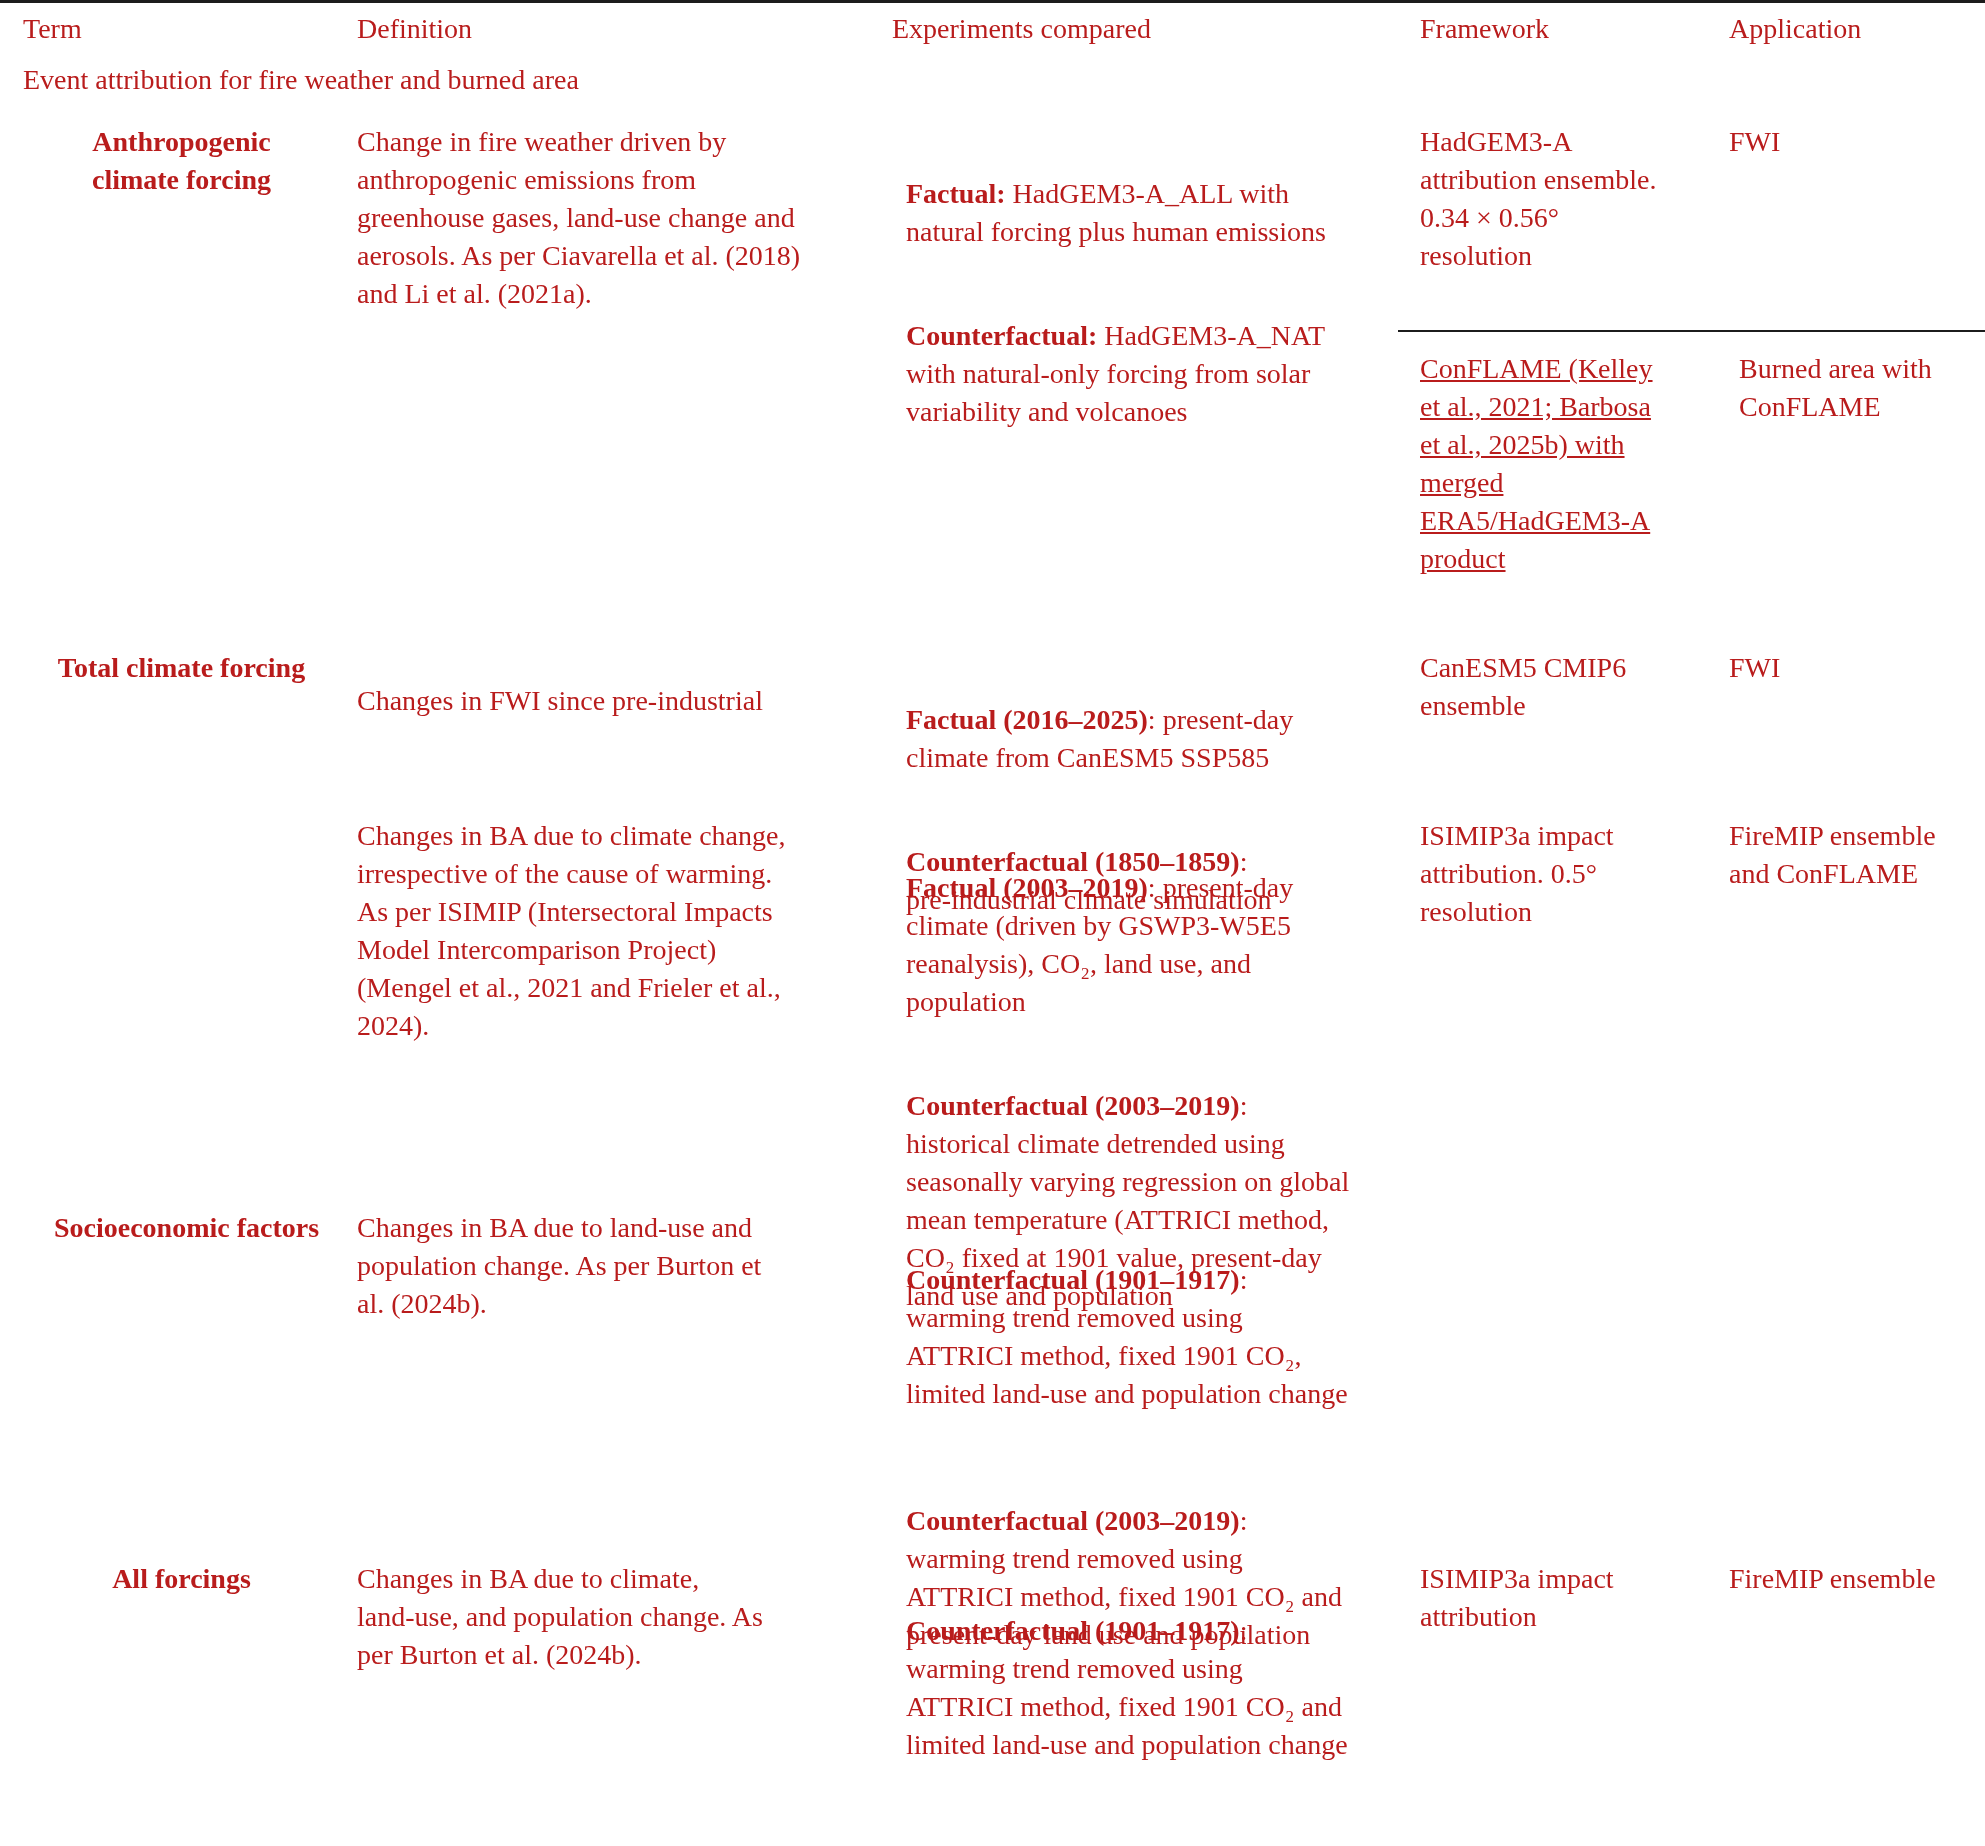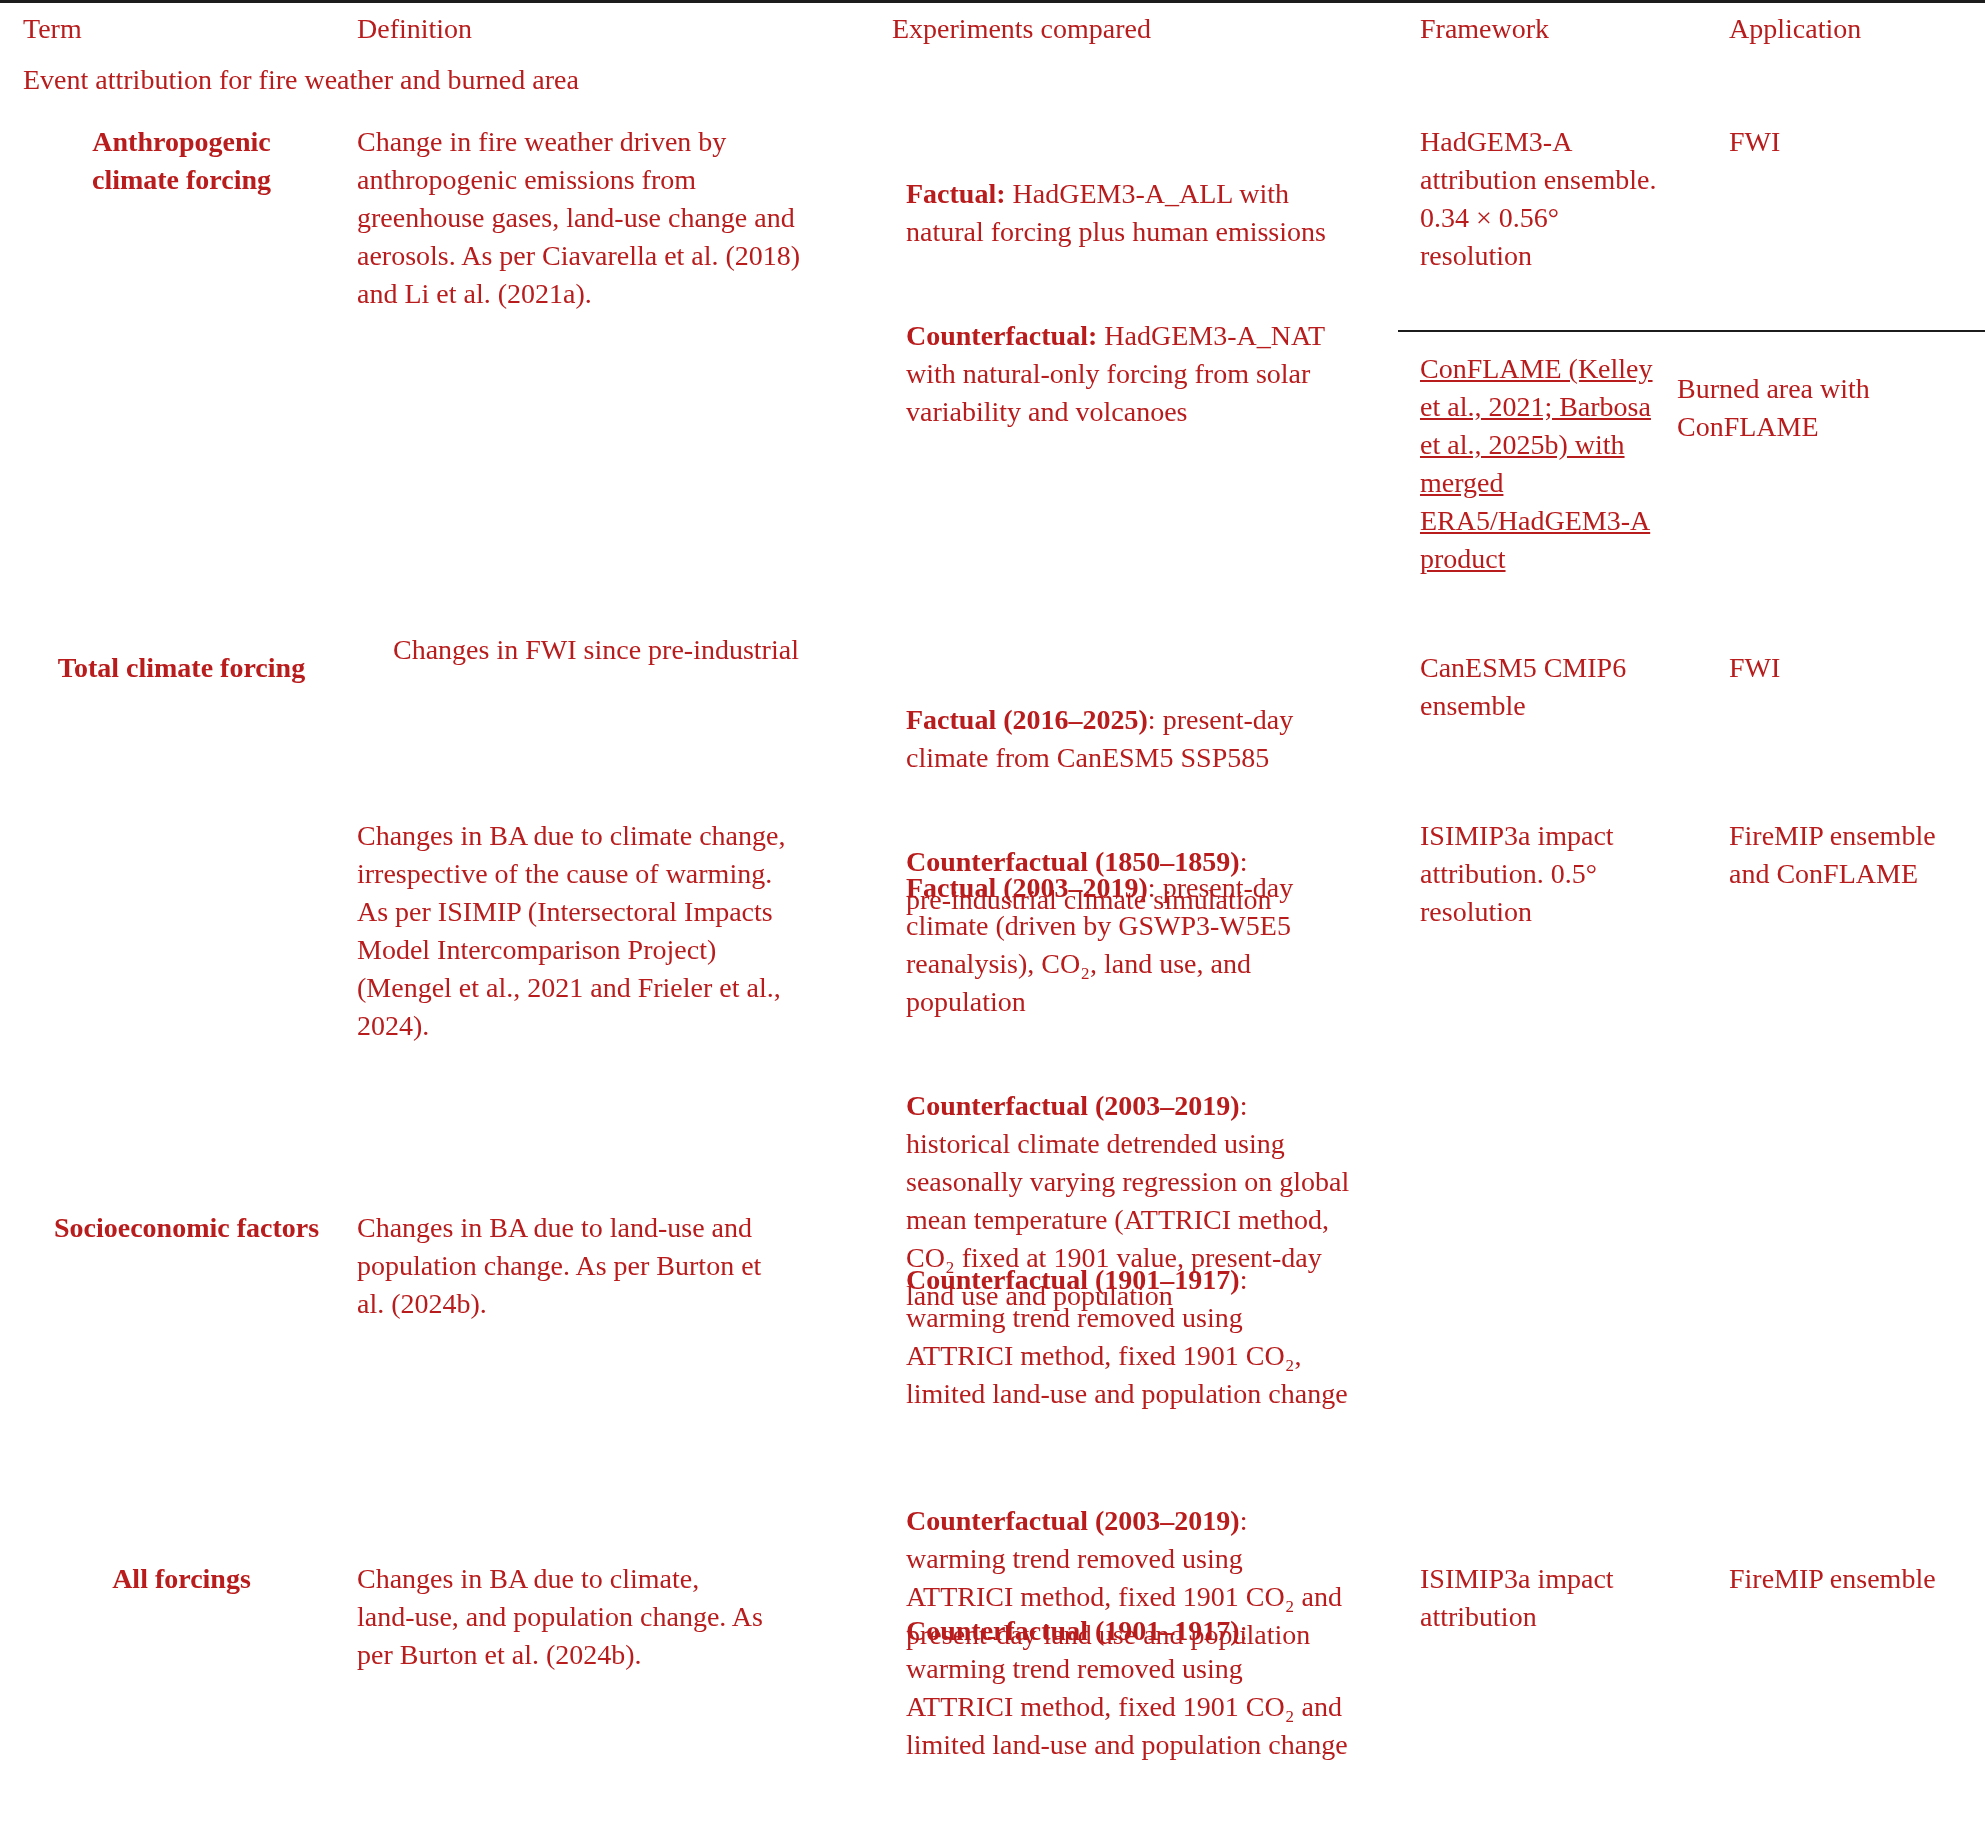--- a/index.html
+++ b/index.html
@@ -69,26 +69,26 @@
 attribution ensemble.
 0.34 × 0.56°
 resolution</div>
   <div class="cell" style="left:1729px;top:123px;width:240px;">FWI</div>
   <div class="cell" style="left:1420px;top:350px;width:298px;text-decoration:underline;">ConFLAME (Kelley
 et al., 2021; Barbosa
 et al., 2025b) with
 merged
 ERA5/HadGEM3-A
 product</div>
-  <div class="cell" style="left:1677px;top:350px;width:240px;margin-top:20px;">Burned area with
+  <div class="cell" style="left:1739px;top:350px;width:240px;">Burned area with
 ConFLAME</div>
 
 
   <div class="cell b" style="left:23px;top:649px;width:317px;">Total climate forcing</div>
-  <div class="cell" style="left:357px;top:631px;width:526px;margin-left:36px;">Changes in FWI since pre-industrial</div>
+  <div class="cell" style="left:357px;top:682px;width:526px;">Changes in FWI since pre-industrial</div>
   <div class="cell" style="left:892px;top:649px;width:500px;">
     <p><strong class="b">Factual (2016–2025)</strong><span>: present-day
 climate from CanESM5 SSP585</span></p>
     <p><strong class="b">Counterfactual (1850–1859)</strong><span>:
 pre-industrial climate simulation</span></p>
   </div>
   <div class="cell" style="left:1420px;top:649px;width:298px;">CanESM5 CMIP6
 ensemble</div>
   <div class="cell" style="left:1729px;top:649px;width:240px;">FWI</div>
 

